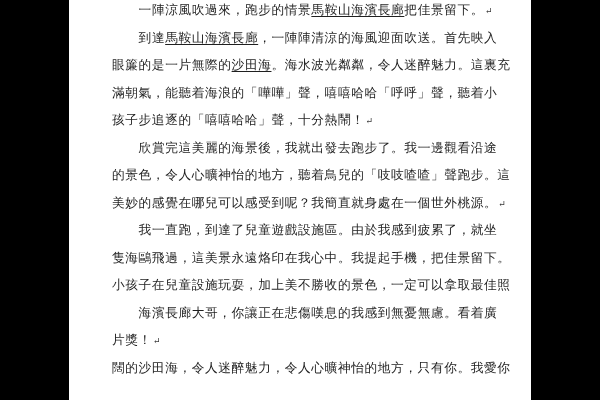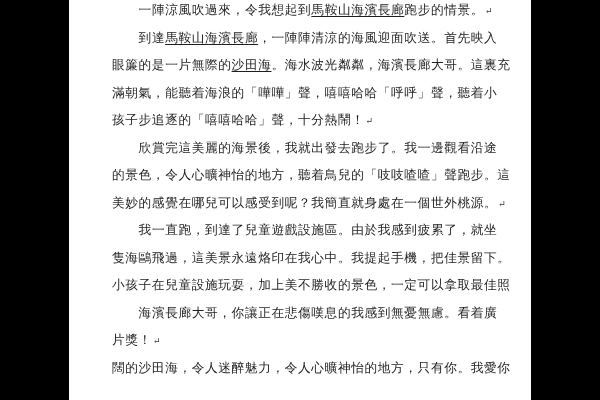--- a/index.html
+++ b/index.html
@@ -62,23 +62,23 @@
   }
 </style>
 </head>
 <body>
 
 <div class="letterbox left"></div>
 <div class="letterbox right"></div>
 
 <div class="paper">
   <div class="textblock">
-      <div class="line indent"><span class="seg">一陣涼風吹過來，令我想起到</span><span class="seg-underline">馬鞍山海濱長廊</span><span class="seg">跑步的情景。</span><span class="return-mark">↵</span></div>
+      <div class="line indent"><span class="seg">一陣涼風吹過來，跑步的情景</span><span class="seg-underline">馬鞍山海濱長廊</span><span class="seg">把佳景留下。</span><span class="return-mark">↵</span></div>
       <div class="line indent"><span class="seg">到達</span><span class="seg-underline">馬鞍山海濱長廊</span><span class="seg">，一陣陣清涼的海風迎面吹送。首先映入</span></div>
-      <div class="line"><span class="seg">眼簾的是一片無際的</span><span class="seg-underline">沙田海</span><span class="seg">。海水波光粼粼，海濱長廊大哥。這裏充</span></div>
+      <div class="line"><span class="seg">眼簾的是一片無際的</span><span class="seg-underline">沙田海</span><span class="seg">。海水波光粼粼，令人迷醉魅力。這裏充</span></div>
       <div class="line"><span class="seg">滿朝氣，能聽着海浪的「嘩嘩」聲，嘻嘻哈哈「呼呼」聲，聽着小</span></div>
       <div class="line"><span class="seg">孩子步追逐的「嘻嘻哈哈」聲，十分熱鬧！</span><span class="return-mark">↵</span></div>
       <div class="line indent"><span class="seg">欣賞完這美麗的海景後，我就出發去跑步了。我一邊觀看沿途</span></div>
       <div class="line"><span class="seg">的景色，令人心曠神怡的地方，聽着鳥兒的「吱吱喳喳」聲跑步。這</span></div>
       <div class="line"><span class="seg">美妙的感覺在哪兒可以感受到呢？我簡直就身處在一個世外桃源。</span><span class="return-mark">↵</span></div>
       <div class="line indent"><span class="seg">我一直跑，到達了兒童遊戲設施區。由於我感到疲累了，就坐</span></div>
       <div class="line"><span class="seg">隻海鷗飛過，這美景永遠烙印在我心中。我提起手機，把佳景留下。</span></div>
       <div class="line"><span class="seg">小孩子在兒童設施玩耍，加上美不勝收的景色，一定可以拿取最佳照</span></div>
       <div class="line indent"><span class="seg">海濱長廊大哥，你讓正在悲傷嘆息的我感到無憂無慮。看着廣</span></div>
       <div class="line"><span class="seg">片獎！</span><span class="return-mark">↵</span></div>

